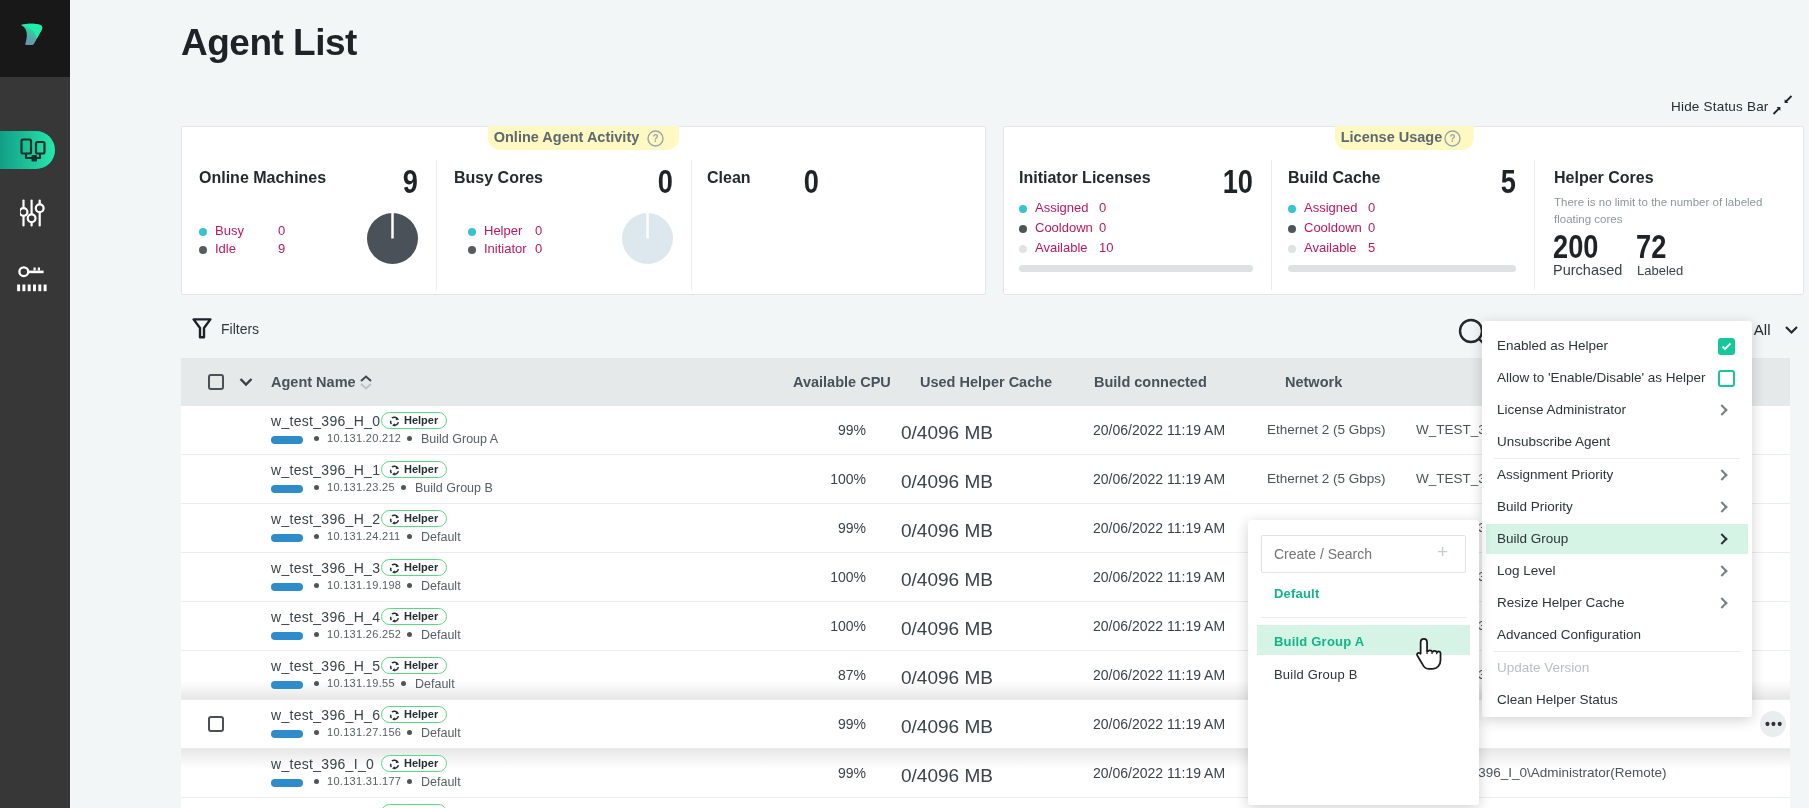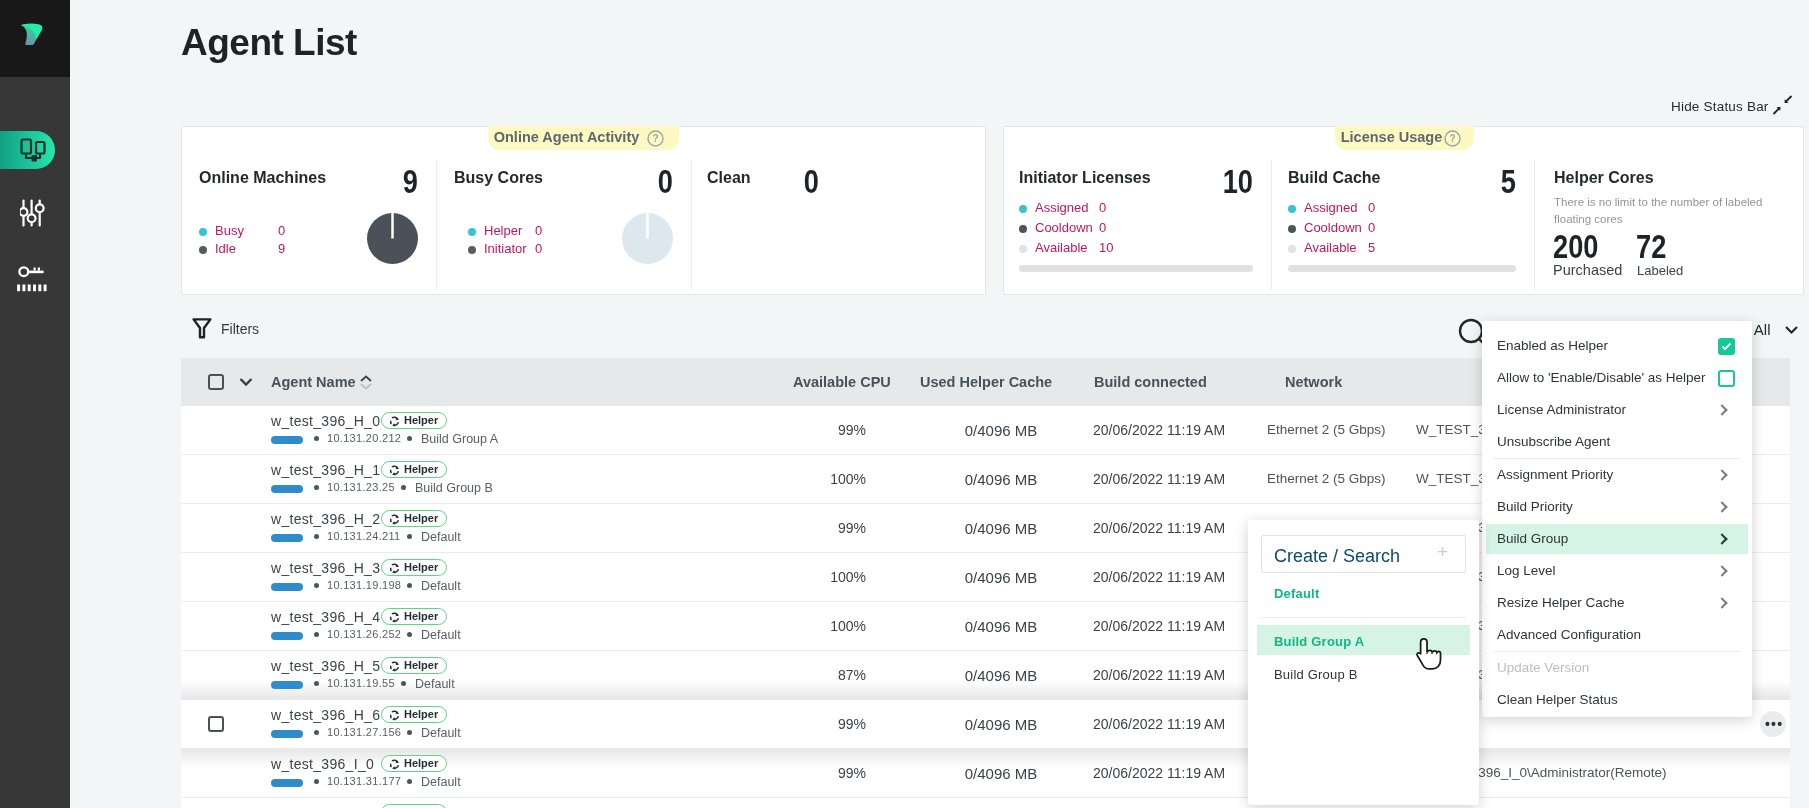--- a/index.html
+++ b/index.html
@@ -25,21 +25,21 @@
 #thead{position:absolute;left:181px;top:358px;width:1609px;height:48px;background:#e5e9ea}
 .hcell{position:absolute;font-size:14.5px;font-weight:bold;color:#47525a;top:374px}
 .row{position:absolute;left:181px;width:1609px;height:49px;background:#fff;border-bottom:1px solid #e9eded}
 .nm{position:absolute;left:90px;top:7px;font-size:14px;color:#3a4449;letter-spacing:.3px}
 .bdg{position:absolute;left:200px;top:6px;height:17px;border:1px solid #58d981;border-radius:8.5px;background:#fff;font-size:11px;font-weight:bold;color:#242f33;padding:0 8px 0 22px;line-height:15px}
 .bar{position:absolute;left:90px;top:30px;width:32px;height:8px;border-radius:4px;background:#2e8ccb}
 .b1,.b2{position:absolute;top:30px;width:5px;height:5px;border-radius:50%;background:#4c5559}
 .ip{position:absolute;left:146px;top:26px;font-size:11px;color:#576064;letter-spacing:.3px}
 .grp{position:absolute;top:26px;font-size:12.5px;color:#576064}
 .cpu{position:absolute;left:585px;top:16px;width:100px;text-align:right;font-size:14px;color:#39434a}
-.cache{position:absolute;left:720px;top:16px;width:200px;text-align:center;font-size:15px;color:#39434a}
+.cache{position:absolute;left:720px;top:16px;width:200px;text-align:left;font-size:19px;color:#39434a}
 .date{position:absolute;left:912px;top:16px;font-size:14px;color:#39434a}
 .net{position:absolute;left:1086px;top:16px;font-size:13.5px;color:#4a5459}
 .usr{position:absolute;left:1235px;top:16px;font-size:13.5px;color:#4a5459}
 
 #menu{position:absolute;left:1482px;top:321px;width:270px;height:396px;background:#fff;border-radius:3px;box-shadow:0 3px 14px rgba(0,0,0,.18);z-index:20}
 .mi{position:absolute;left:15px;font-size:13.5px;color:#2c3539}
 .chev{position:absolute;left:236px;width:8px;height:8px;border-top:2px solid #748086;border-right:2px solid #748086;transform:rotate(45deg)}
 .mdiv{position:absolute;left:12px;width:246px;height:1px;background:#e7ebeb}
 #submenu{position:absolute;left:1248px;top:520px;width:231px;height:285px;background:#fff;border-radius:3px;box-shadow:0 3px 14px rgba(0,0,0,.18);z-index:20}
 </style>
@@ -414,21 +414,21 @@
   <div class="mi" style="top:274px">Resize Helper Cache</div>
     <div class="chev" style="top:278px"></div>
   <div class="mi" style="top:306px">Advanced Configuration</div>
   <div class="mdiv" style="top:330px"></div>
   <div class="mi" style="top:339px;color:#b8bfc2">Update Version</div>
   <div class="mi" style="top:371px">Clean Helper Status</div>
 </div>
 
 <div id="submenu">
   <div class="abs" style="left:13px;top:15px;width:205px;height:38px;border:1px solid #dfe3e4;border-radius:2px;background:#fff"></div>
-  <div class="abs" style="left:26px;top:26px;font-size:18px;color:#0c4a6e">Create / Search</div>
+  <div class="abs" style="left:26px;top:26px;font-size:14px;color:#737373">Create / Search</div>
   <div class="abs" style="left:189px;top:21px;font-size:19px;color:#c6cdd0">+</div>
   <div class="abs" style="left:26px;top:66px;font-size:13px;font-weight:bold;color:#11b687;letter-spacing:.2px">Default</div>
   <div class="abs" style="left:13px;top:97px;width:205px;height:1px;background:#e8ecec"></div>
   <div class="abs" style="left:9px;top:105px;width:213px;height:30px;background:#d5f4e6"></div>
   <div class="abs" style="left:26px;top:114px;font-size:13px;font-weight:bold;color:#11b687;letter-spacing:.2px">Build Group A</div>
   <div class="abs" style="left:26px;top:147px;font-size:13px;color:#2c3539;letter-spacing:.2px">Build Group B</div>
 </div>
 
 <svg class="abs" style="left:1414px;top:637px;z-index:30" width="29" height="36" viewBox="0 0 28 34">
 <path d="M9.5 1.5 C11.4 1.5 12.6 2.9 12.6 4.9 L12.6 13.2 L13.6 13.3 C13.9 12.1 17 12.1 17.4 13.6 L18.4 13.7 C18.9 12.6 21.4 12.7 21.8 14.1 L22.8 14.2 C23.3 13.2 25.6 13.4 25.6 15.2 L25.6 21.8 C25.6 26.5 22.6 30.5 17.8 30.5 L14.8 30.5 C12.1 30.5 10.1 29.2 8.8 27 L3.2 17.5 C2.2 15.8 3.8 14.2 5.5 15.2 L6.4 15.8 L6.4 4.9 C6.4 2.9 7.6 1.5 9.5 1.5 Z" fill="#fff" stroke="#1a1a1a" stroke-width="1.7" stroke-linejoin="round"></path>

